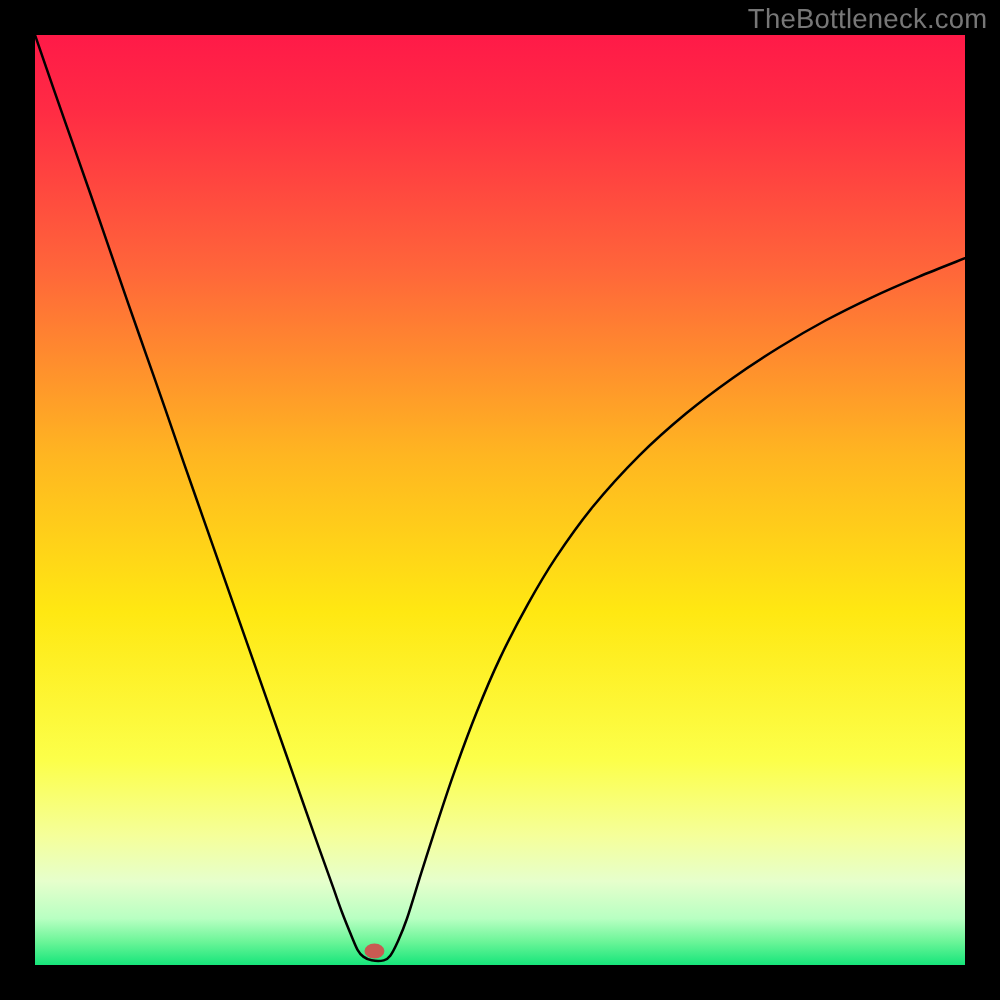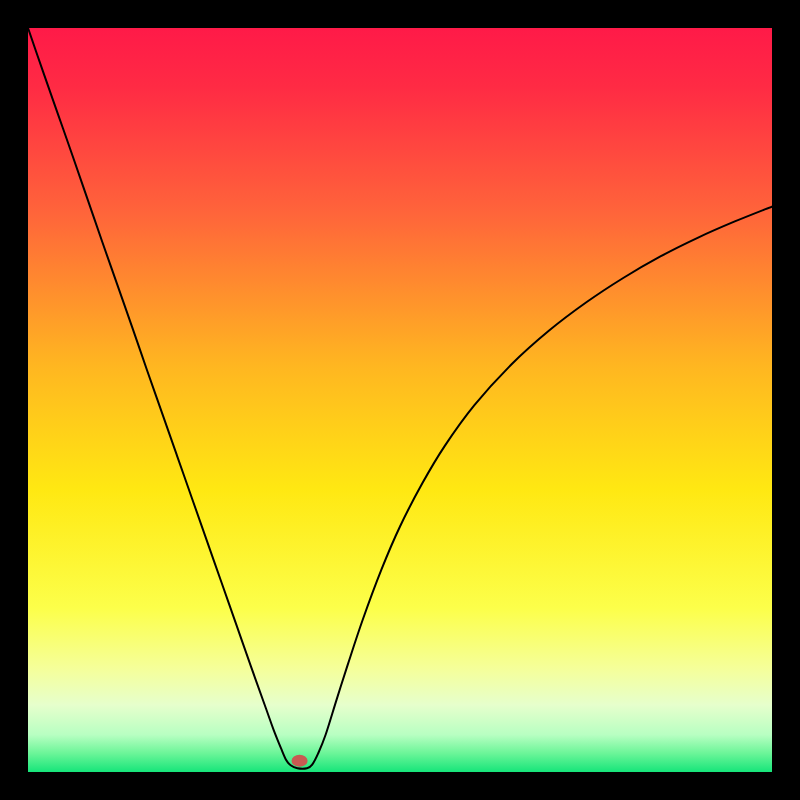--- a/index.html
+++ b/index.html
@@ -34,20 +34,21 @@
     font-size: 22px;
     font-weight: 500;
     letter-spacing: 0.2px;
   }
   svg { display: block; }
 </style>
 </head>
 <body>
 
 <div class="frame">
+  <div class="watermark">TheBottleneck.com</div>
 
   <div class="plot">
     <svg id="chart-svg" width="744" height="744" viewBox="0 0 744 744">
       <defs>
         <linearGradient id="bg-grad" x1="0" y1="0" x2="0" y2="1">
             <stop offset="0%" stop-color="#ff1a48"></stop>
             <stop offset="8%" stop-color="#ff2b44"></stop>
             <stop offset="25%" stop-color="#ff653a"></stop>
             <stop offset="45%" stop-color="#ffb521"></stop>
             <stop offset="62%" stop-color="#ffe812"></stop>

